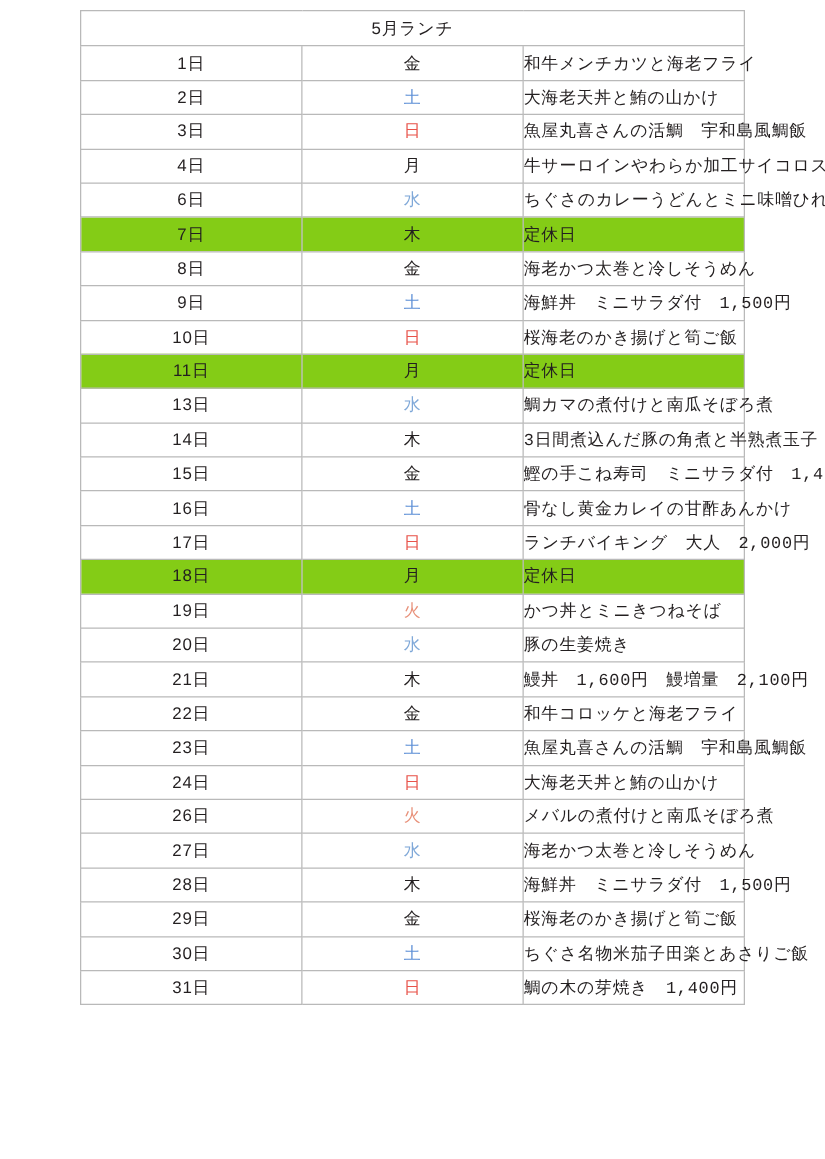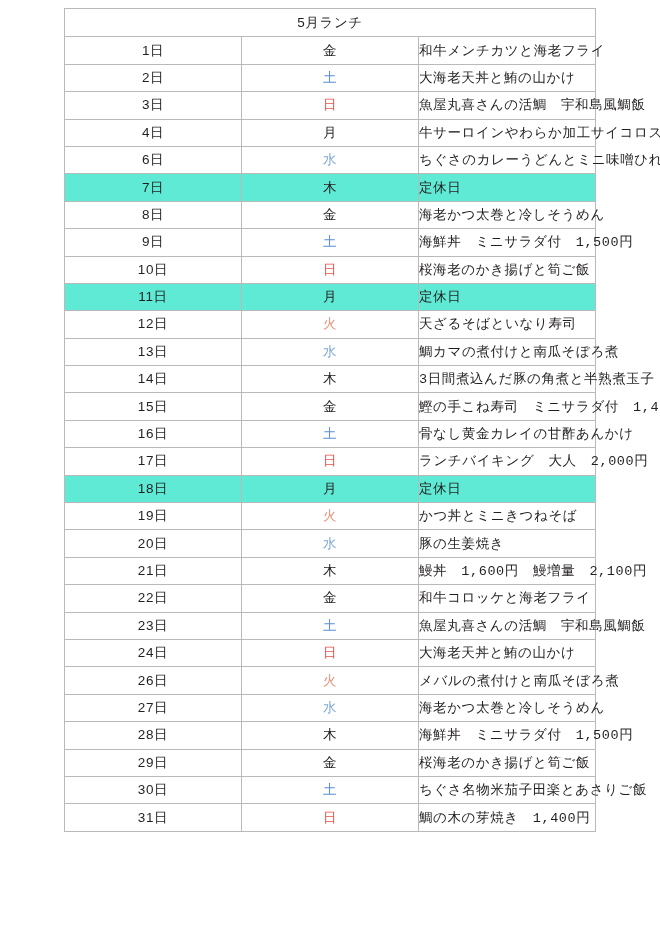--- a/index.html
+++ b/index.html
@@ -56,21 +56,21 @@
     font-size: 13.5px;
   }
   .col-menu {
     padding-left: 10px;
     box-sizing: border-box;
     font-size: 13.5px;
     white-space: pre;
     font-family: Liberation Mono, monospace;
   }
   tr.holiday td {
-    background: #5eead4;
+    background: #84cc16;
   }
   .dow-sun { color: #e8534a; }
   .dow-sat { color: #5d8fd6; }
   .dow-mon, .dow-thu, .dow-fri { color: #231f20; }
   .dow-tue { color: #e8917a; }
   .dow-wed { color: #7fa8d8; }
 </style>
 </head>
 <body>
 
@@ -124,25 +124,20 @@
           <td class="col-day">10日</td>
           <td class="col-dow dow-sun">日</td>
           <td class="col-menu">桜海老のかき揚げと筍ご飯</td>
         </tr>
         <tr class="holiday">
           <td class="col-day">11日</td>
           <td class="col-dow dow-mon">月</td>
           <td class="col-menu">定休日</td>
         </tr>
         <tr>
-          <td class="col-day">12日</td>
-          <td class="col-dow dow-tue">火</td>
-          <td class="col-menu">天ざるそばといなり寿司</td>
-        </tr>
-        <tr>
           <td class="col-day">13日</td>
           <td class="col-dow dow-wed">水</td>
           <td class="col-menu">鯛カマの煮付けと南瓜そぼろ煮</td>
         </tr>
         <tr>
           <td class="col-day">14日</td>
           <td class="col-dow dow-thu">木</td>
           <td class="col-menu">3日間煮込んだ豚の角煮と半熟煮玉子</td>
         </tr>
         <tr>

